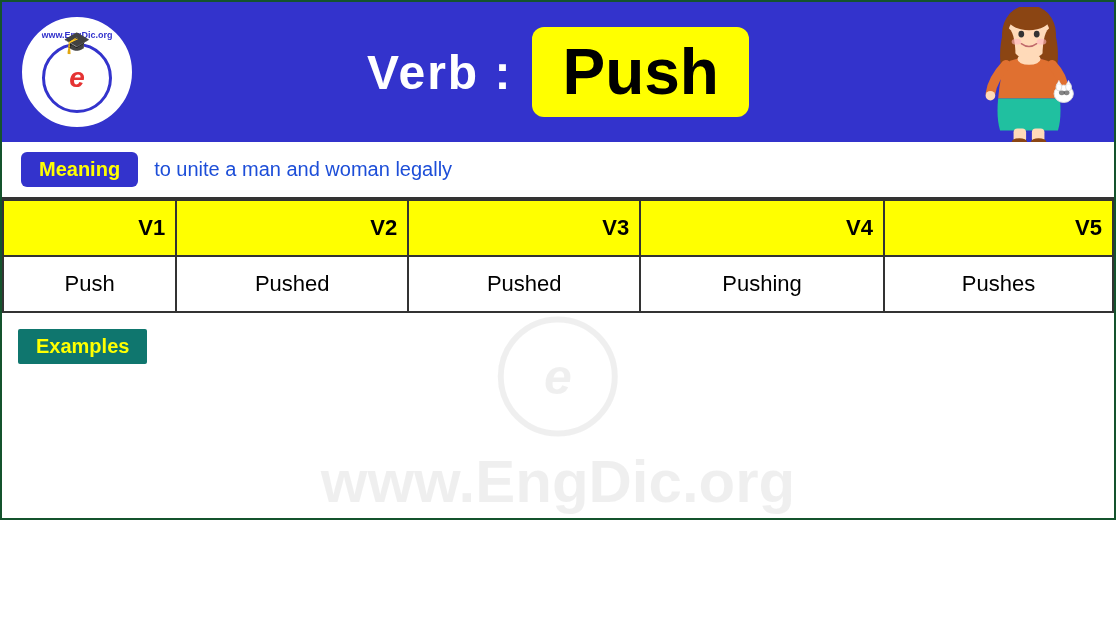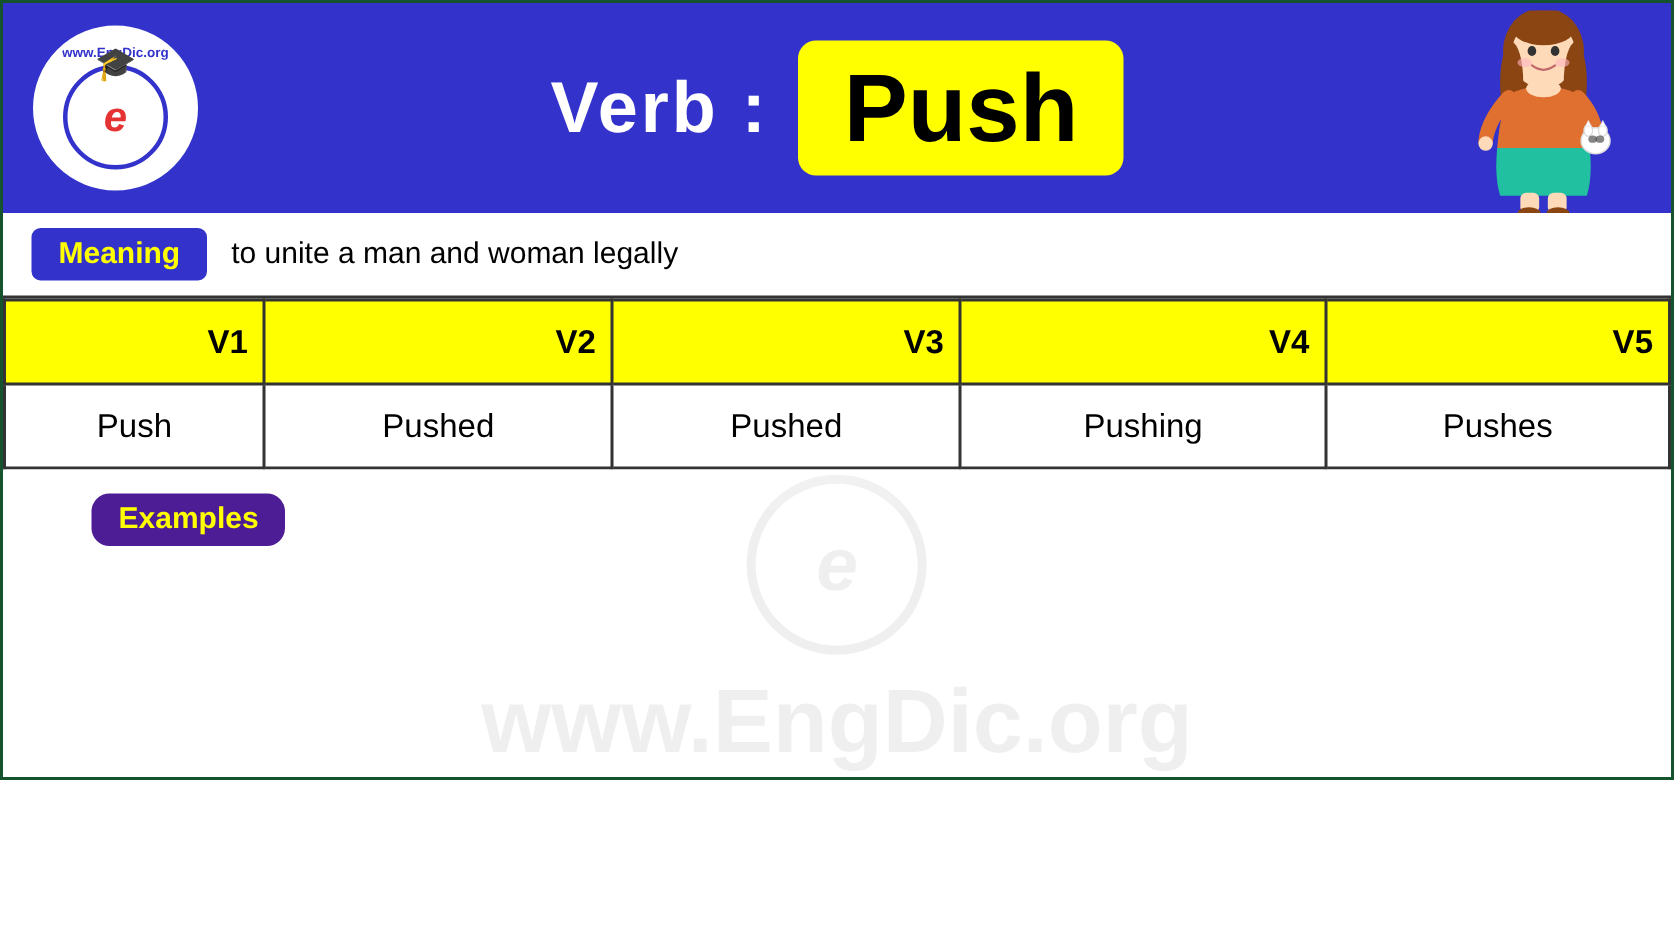--- a/index.html
+++ b/index.html
@@ -147,21 +147,21 @@
       font-size: 20px;
       font-weight: bold;
       padding: 6px 18px;
       border-radius: 6px;
       margin-right: 16px;
       white-space: nowrap;
     }
 
     .meaning-text {
       font-size: 20px;
-      color: #000000;
+      color: #1d4ed8;
     }
 
     
     .verb-table {
       width: 100%;
       border-collapse: collapse;
       flex: 0 0 auto;
     }
 
     .verb-table th {
@@ -186,30 +186,29 @@
       display: flex;
       align-items: flex-start;
       padding: 14px 16px;
       flex: 1;
       background: #fff;
       position: relative;
       overflow: hidden;
     }
 
     .examples-badge {
-      background: #4c1d95;
+      background: #0f766e;
       color: #ffff00;
       font-size: 20px;
       font-weight: bold;
       padding: 6px 18px;
-      border-radius: 12px;
+      border-radius: 2px;
       margin-right: 16px;
       white-space: nowrap;
       margin-top: 2px;
-      margin-left: 43px;
     }
 
     .examples-content {
       font-size: 20px;
       color: #222;
       line-height: 1.8;
     }
 
     .examples-content .bold {
       font-weight: bold;

